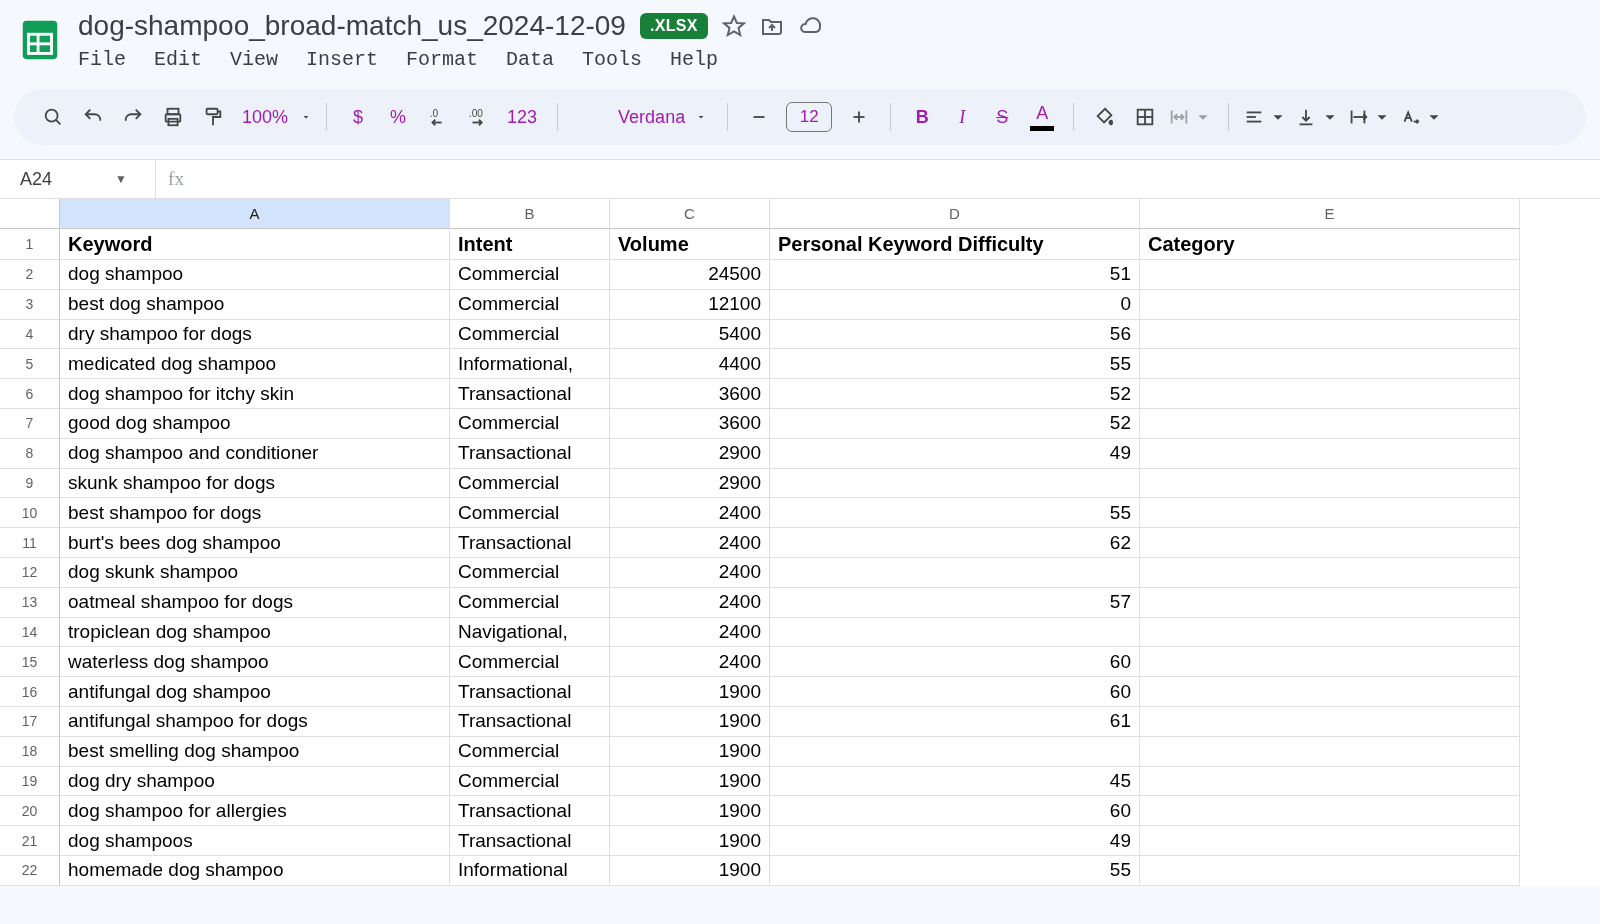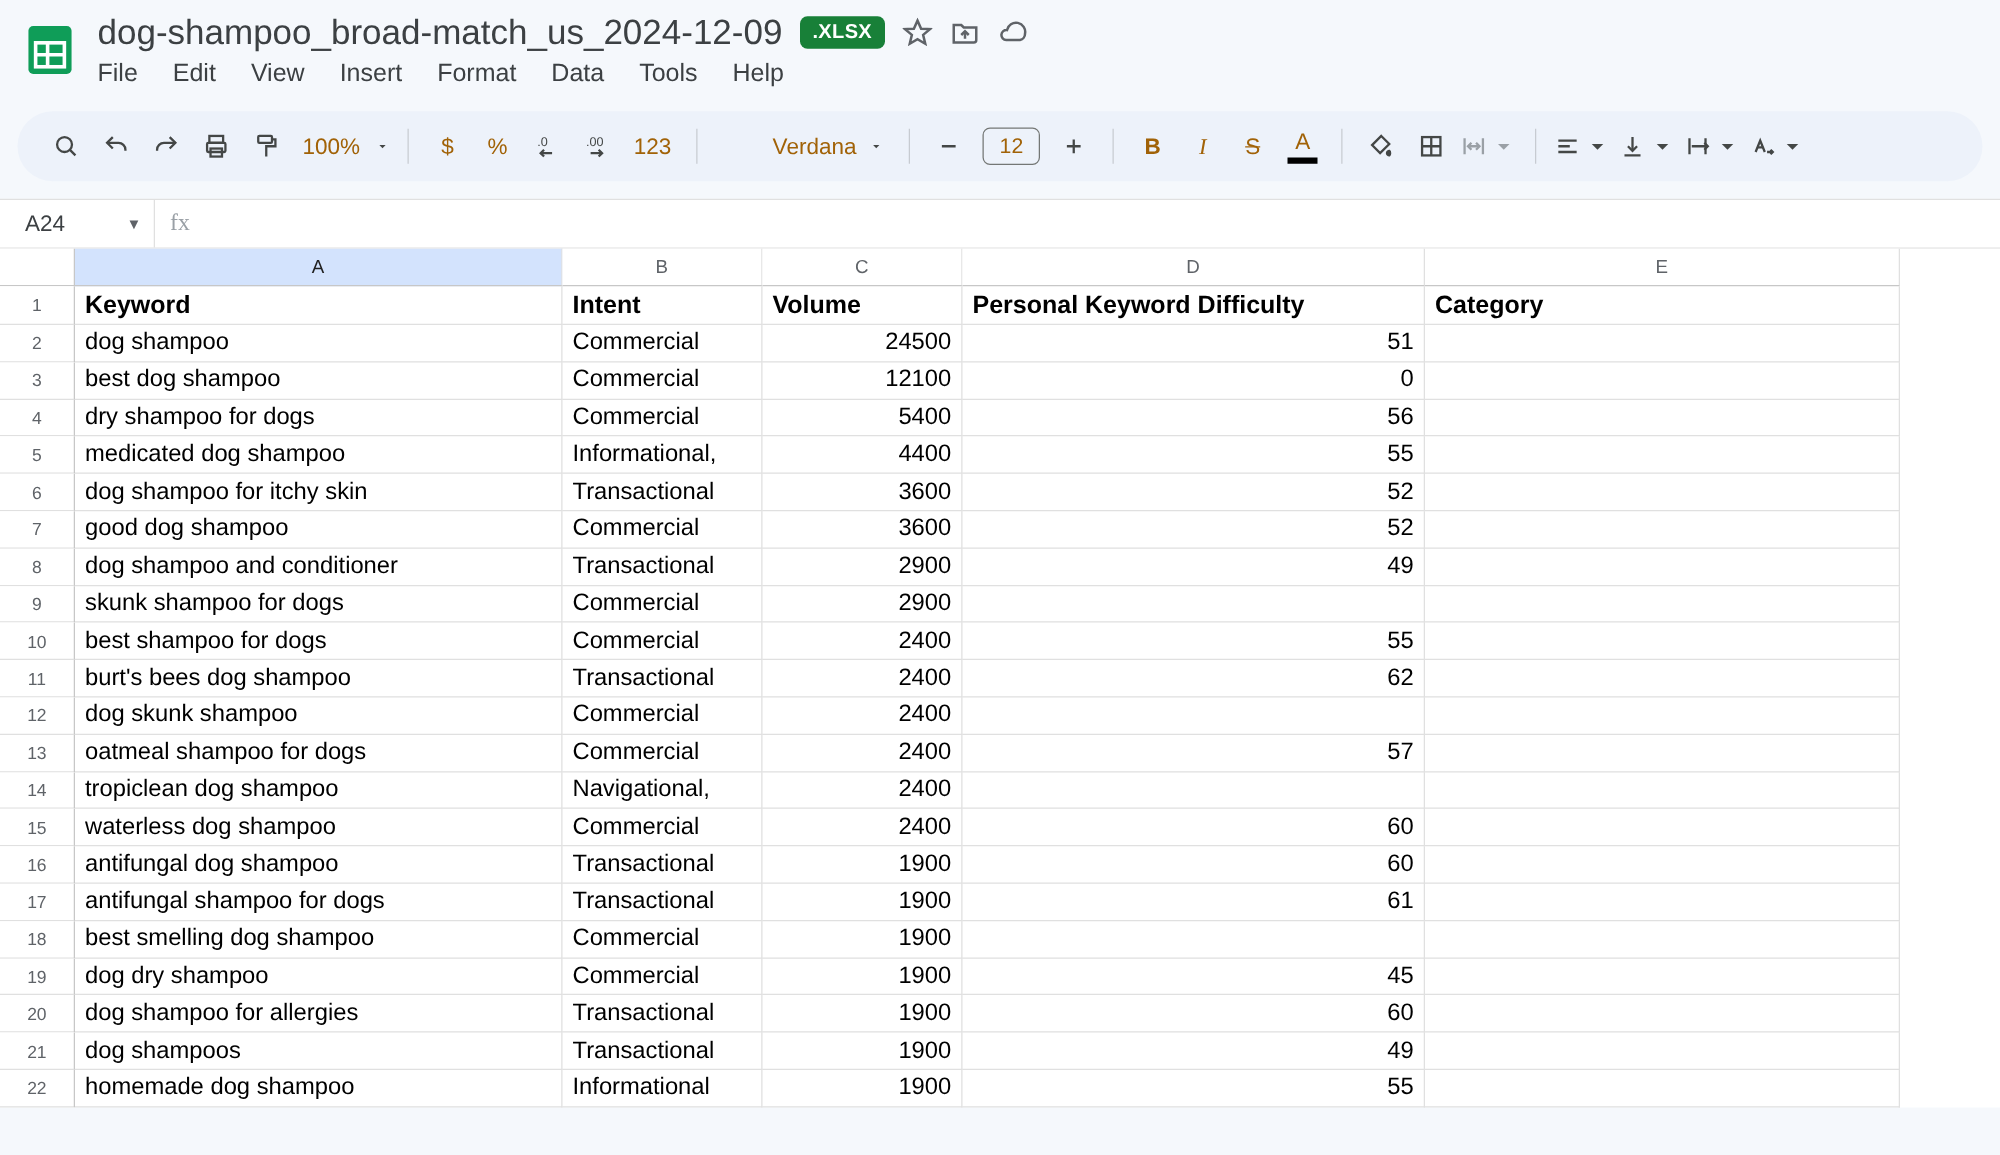--- a/index.html
+++ b/index.html
@@ -40,32 +40,32 @@
   .xlsx-badge {
     background: var(--green-badge);
     color:#fff;
     font-size:16px; font-weight:600;
     padding:4px 10px; border-radius:6px;
     letter-spacing:0.3px;
   }
   .title-icon { color:#5f6368; display:inline-flex; }
   .title-icon svg { width:24px; height:24px; }
   .menubar { display:flex; gap:28px; font-size:20px; color:#3c4043; padding-bottom:8px; }
-  .menubar span { cursor:default; }
+  .menubar span { cursor:default;font-family:Liberation Mono, monospace; }
 
   
   .toolbar {
     margin: 10px 14px 0 14px;
     background: var(--toolbar-bg);
     border-radius: 40px;
     height:56px;
     display:flex; align-items:center;
     padding: 0 22px;
     gap: 6px;
-    color:#a16207;
+    color:#a21caf;
     font-size:18px;
   }
   .tb-btn { display:inline-flex; align-items:center; justify-content:center; width:34px; height:34px; border-radius:6px; }
   .tb-btn svg { width:22px; height:22px; }
   .tb-sep { width:1px; height:28px; background:#c7cbd1; margin:0 8px; }
   .tb-text { padding:0 6px; }
   .zoom { display:flex; align-items:center; gap:6px; }
   .font-family { display:flex; align-items:center; gap:10px; padding:0 6px;margin-left:40px; }
   .font-size-group { display:flex; align-items:center; gap:10px; }
   .font-size-box {
@@ -80,24 +80,24 @@
   
   .fx-row {
     display:flex; align-items:center;
     margin-top:14px;
     border-top:1px solid var(--border);
     border-bottom:1px solid var(--border);
     height:40px;
     background:#fff;
   }
   .name-box {
-    width:124px; height:100%; display:flex; align-items:center;
+    width:156px; height:100%; display:flex; align-items:center;
     padding-left:20px; font-size:18px; color:#3c4043;
     border-right:1px solid var(--border);
-    justify-content:space-between; padding-right:10px;
+    justify-content:space-between; padding-right:28px;
   }
   .name-box .caret { color:#5f6368; font-size:12px; }
   .fx-label { width:40px; text-align:center; color:#9aa0a6; font-family: Georgia, serif; font-size:19px; }
   .fx-input { flex:1; height:100%; }
 
   
   .sheet { display:flex; background:#fff; }
   .rowhdrs { display:flex; flex-direction:column; }
   .corner {
     width:60px; height:30px; background:#fff;

